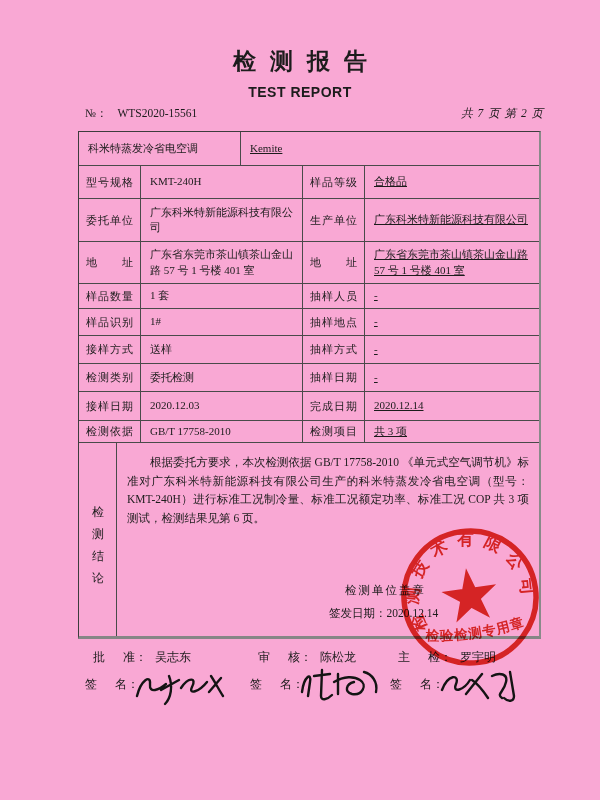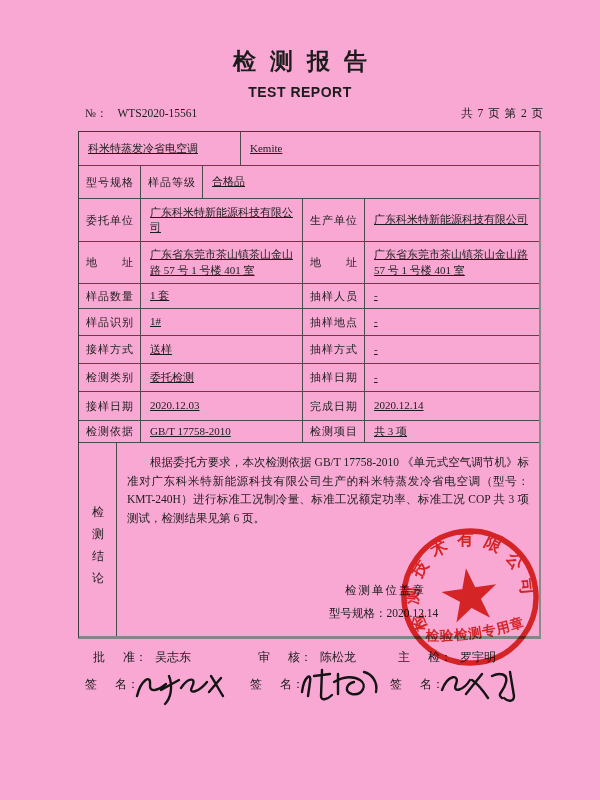--- a/index.html
+++ b/index.html
@@ -9,35 +9,35 @@
   .page { position:absolute; inset:0; background:#f9a8d4; }
 
   
   .doc-title { position:absolute; top:46px; left:0; width:100%; text-align:center;
                font-size:23px; font-weight:bold; letter-spacing:14px; text-indent:14px; }
   .doc-subtitle { position:absolute; top:84px; left:0; width:100%; text-align:center;
                   font-size:14px; font-weight:600; font-family:"Liberation Sans",sans-serif; letter-spacing:.5px; }
   .meta-row { position:absolute; top:106px; left:85px; right:56px; font-size:11.5px; }
   .report-no { position:absolute; left:0; top:0; }
   .report-no .val { margin-left:10px; }
-  .pagination { position:absolute; right:0; top:0; letter-spacing:1px; }
+  .pagination { position:absolute; right:0; top:0; letter-spacing:1px;font-style:italic; }
 
   
   .tbl { position:absolute; left:78px; top:131px; width:463px;
          border:1px solid #3c3c3c; border-right:2px solid #8a8a8a; border-bottom:3px solid #868686;
          font-size:11px; }
   .trow { display:flex; width:100%; }
   .cell { border-right:1px solid #4a4a4a; border-bottom:1px solid #4a4a4a;
           display:flex; align-items:center; overflow:hidden; }
   .cell:last-child { border-right:none; }
   .trow:last-child .cell,
   .concl-row .cell { border-bottom:none; }
   .lblc { width:62px; flex:none; padding:0 7px; }
   .lblc span { width:100%; text-align:justify; text-align-last:justify; display:inline-block; }
-  .valc1 { width:162px; flex:none; padding:2px 6px 2px 9px; line-height:1.4;text-decoration:underline; }
+  .valc1 { width:162px; flex:none; padding:2px 6px 2px 9px; line-height:1.4; }
   .lblc2 { width:62px; flex:none; padding:0 7px; }
   .lblc2 span { width:100%; text-align:justify; text-align-last:justify; display:inline-block; }
   .valc2 { flex:1; padding:2px 6px 2px 9px; line-height:1.4;text-decoration:underline; }
   .h34{height:34px}.h33{height:33px}.h43{height:43px}.h42{height:42px}.h25{height:25px}
   .h27{height:27px}.h28{height:28px}.h29{height:29px}.h22{height:22px}
 
   
   .concl-row { display:flex; height:193px; }
   .concl-label { width:38px; flex:none; border-right:1px solid #4a4a4a;
                  display:flex; align-items:center; justify-content:center; }
@@ -81,20 +81,21 @@
 
     <div class="trow h34">
       <div class="cell valc1">科米特蒸发冷省电空调</div>
       <div class="cell valc2">Kemite</div>
     </div>
 
     <div class="trow h33">
       <div class="cell lblc">
           <span>型号规格</span>
         </div>
+      <div class="cell valc1">KMT-240H</div>
       <div class="cell lblc2">
           <span>样品等级</span>
         </div>
       <div class="cell valc2">合格品</div>
     </div>
 
     <div class="trow h43">
       <div class="cell lblc">
           <span>委托单位</span>
         </div>
@@ -183,21 +184,21 @@
     </div>
 
     <div class="trow concl-row">
       <div class="cell concl-label">
         <span>检测结论</span>
       </div>
       <div class="cell concl-body" style="border-right:none; display:block;">
         <div class="concl-text">根据委托方要求，本次检测依据 GB/T 17758-2010 《单元式空气调节机》标准对广东科米特新能源科技有限公司生产的科米特蒸发冷省电空调（型号：KMT-240H）进行标准工况制冷量、标准工况额定功率、标准工况 COP 共 3 项测试，检测结果见第 6 页。</div>
         <div class="seal-hint">检测单位盖章</div>
         <div class="issue-date">
-          <span>型号规格：</span><span>2020.12.14</span>
+          <span>签发日期：</span><span>2020.12.14</span>
         </div>
       </div>
     </div>
   </div>
 
   <div class="stamp">
     <svg width="152" height="152" viewBox="-76 -76 152 152" xmlns="http://www.w3.org/2000/svg">
       <defs>
         <path id="ringArc" d="M -40 33 A 52 52 0 1 1 40 33" fill="none"></path>
         <path id="bannerArc" d="M -52 36 Q 0 46 52 36" fill="none"></path>

